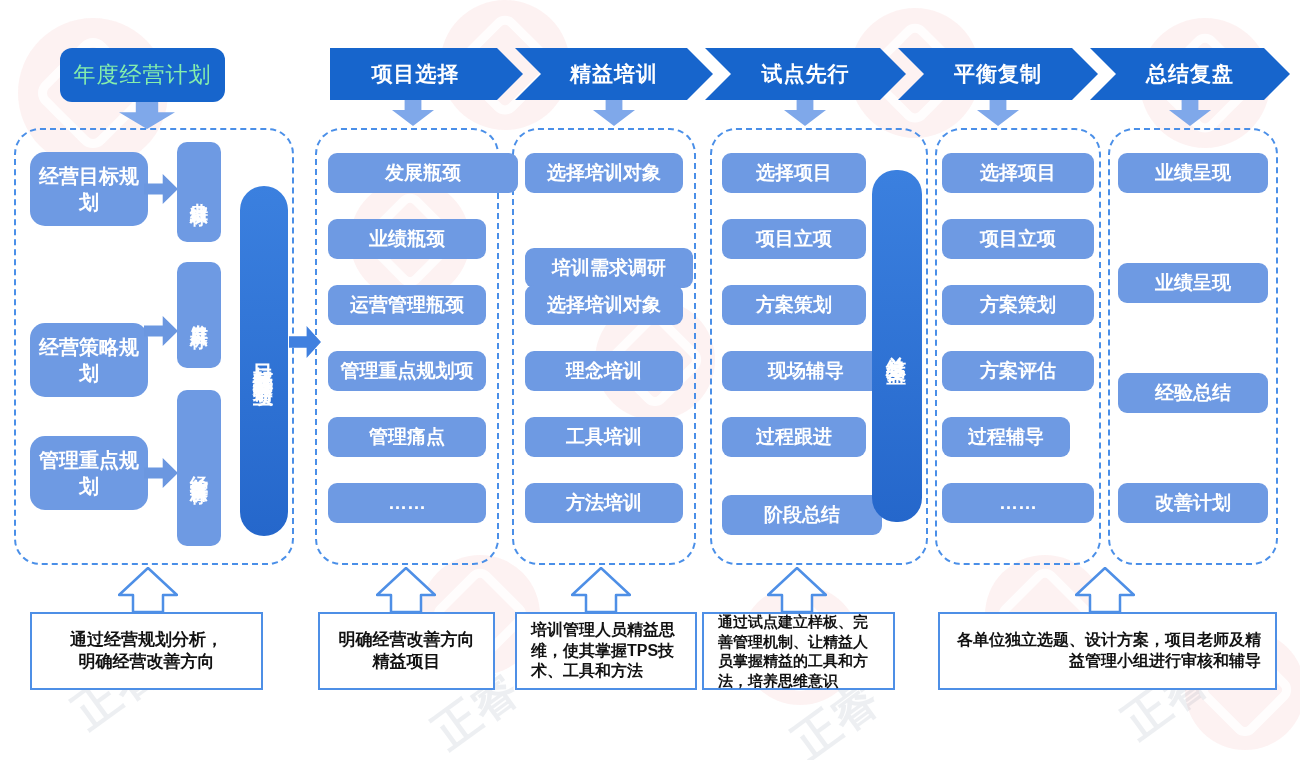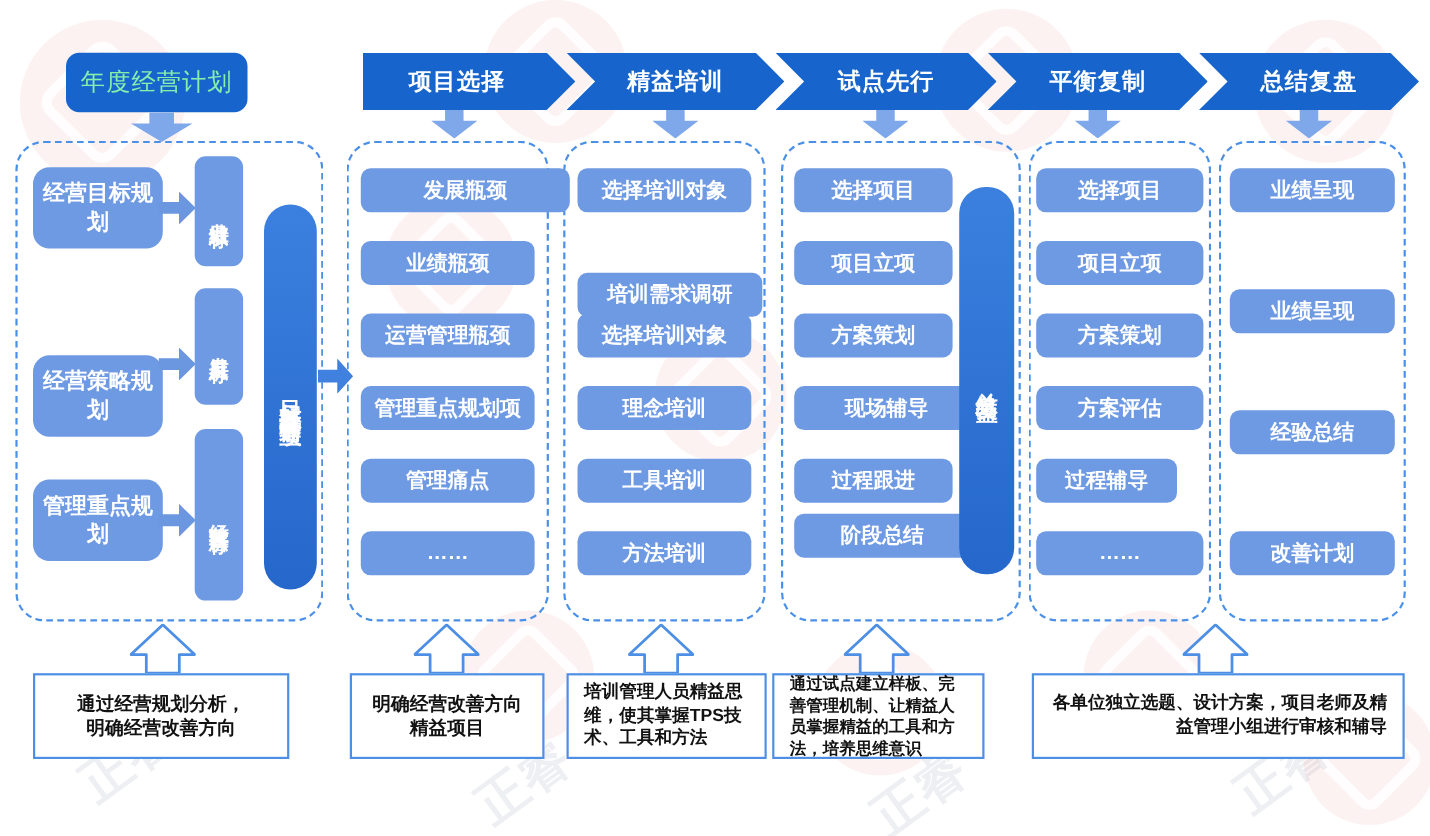--- a/index.html
+++ b/index.html
@@ -174,21 +174,21 @@
   <div class="item" style="left:525px; top:285px; width:158px;">选择培训对象</div>
   <div class="item" style="left:525px; top:351px; width:158px;">理念培训</div>
   <div class="item" style="left:525px; top:417px; width:158px;">工具培训</div>
   <div class="item" style="left:525px; top:483px; width:158px;">方法培训</div>
 
   <div class="item" style="left:722px; top:153px; width:144px;">选择项目</div>
   <div class="item" style="left:722px; top:219px; width:144px;">项目立项</div>
   <div class="item" style="left:722px; top:285px; width:144px;">方案策划</div>
   <div class="item" style="left:722px; top:351px; width:168px;">现场辅导</div>
   <div class="item" style="left:722px; top:417px; width:144px;">过程跟进</div>
-  <div class="item" style="left:722px; top:467px; width:160px;">阶段总结</div>
+  <div class="item" style="left:722px; top:495px; width:160px;">阶段总结</div>
   <div class="vbar" style="left:872px; top:170px; width:50px; height:352px;">总结复盘</div>
 
   <div class="item" style="left:942px; top:153px; width:152px;">选择项目</div>
   <div class="item" style="left:942px; top:219px; width:152px;">项目立项</div>
   <div class="item" style="left:942px; top:285px; width:152px;">方案策划</div>
   <div class="item" style="left:942px; top:351px; width:152px;">方案评估</div>
   <div class="item" style="left:942px; top:417px; width:128px;">过程辅导</div>
   <div class="item" style="left:942px; top:483px; width:152px;">……</div>
 
   <div class="item" style="left:1118px; top:153px; width:150px;">业绩呈现</div>

